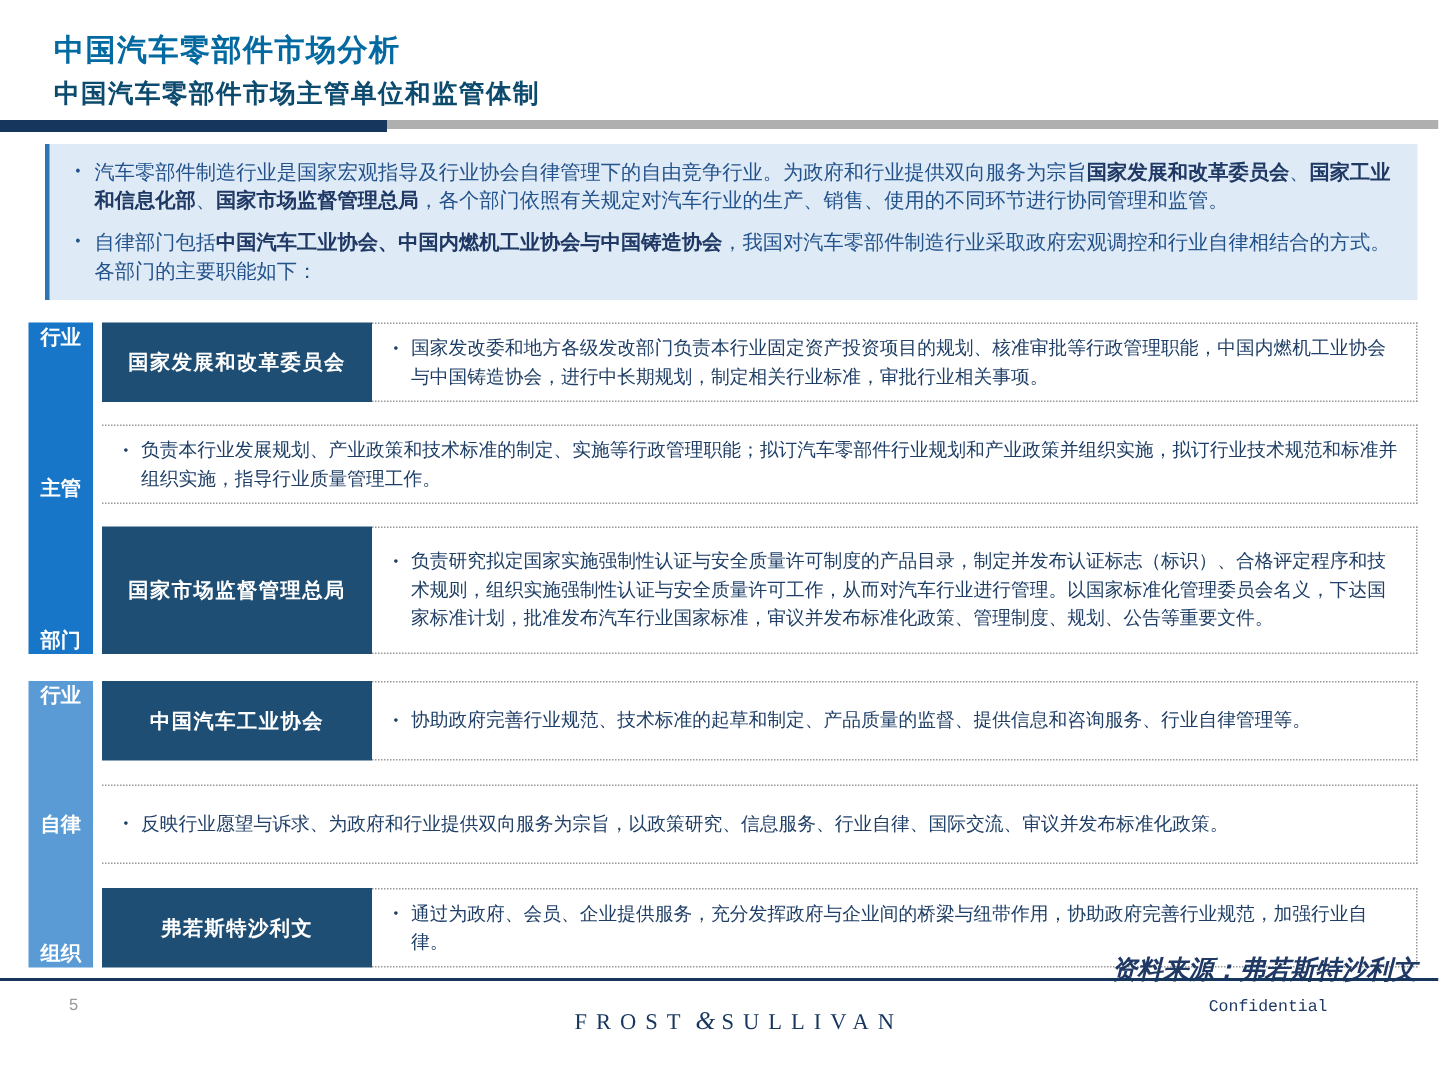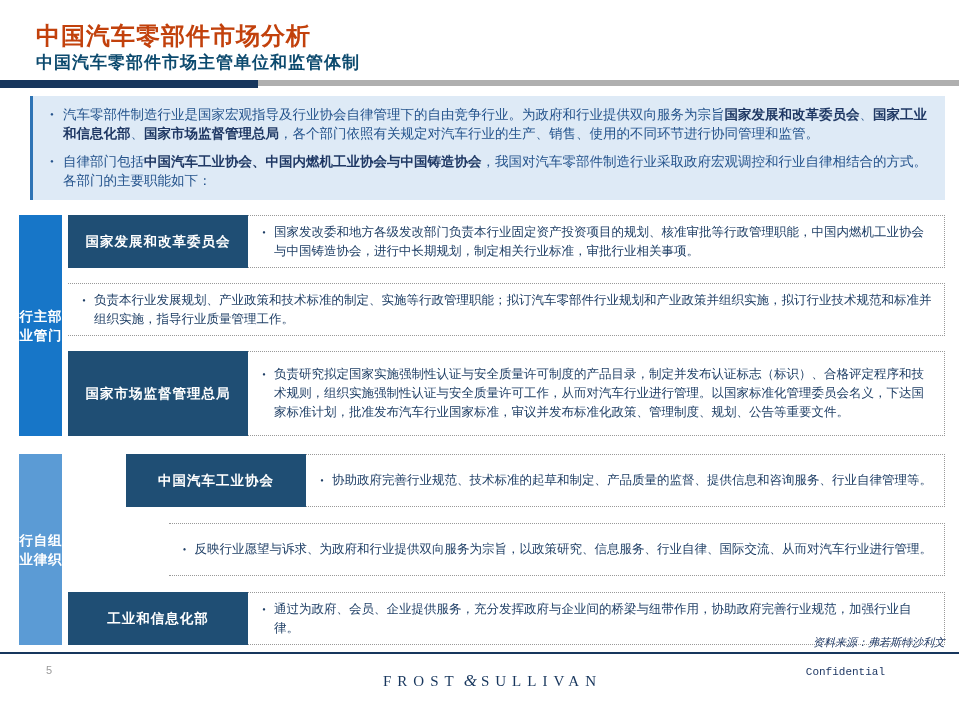--- a/index.html
+++ b/index.html
@@ -4,21 +4,21 @@
 <style>
   html,body{margin:0;padding:0;}
   body{
     width:959px;height:719px;position:relative;overflow:hidden;
     background:#ffffff;
     font-family:"Liberation Serif","DejaVu Serif",serif;
   }
   
   .page-title{
     position:absolute;left:36px;top:20px;margin:0;
-    font-size:24px;font-weight:bold;color:#c2410c;letter-spacing:1px;
+    font-size:20px;font-weight:bold;color:#0369a1;letter-spacing:1px;
   }
   .page-subtitle{
     position:absolute;left:36px;top:51px;margin:0;
     font-size:17px;font-weight:bold;color:#0c4a6e;letter-spacing:1px;
   }
   .title-divider{position:absolute;left:0;top:80px;width:959px;height:8px;font-size:0;}
   .title-divider .seg-navy{display:inline-block;vertical-align:top;width:258px;height:8px;background:#17365D;}
   .title-divider .seg-gray{display:inline-block;vertical-align:top;width:701px;height:6px;background:#AFAFAF;}
   
   .intro{
@@ -29,40 +29,40 @@
   .bullet{display:flex;font-size:13.5px;line-height:19px;color:#24538C;}
   .bullet + .bullet{margin-top:9px;}
   .bullet .marker{width:22px;flex:0 0 22px;text-align:center;font-size:11px;}
   .bullet b{color:#1F3864;}
   
   #sections{position:absolute;left:19px;top:215px;width:926px;}
   .section{display:flex;margin-bottom:18px;}
   .section-label{
     width:43px;flex:0 0 43px;margin-right:6px;
     color:#fff;font-weight:bold;font-size:13.5px;line-height:19px;
-    display:flex;flex-direction:row;justify-content:flex-start;align-items:center;
+    display:flex;flex-direction:column;justify-content:space-between;align-items:center;
     text-align:center;
   }
   .rows{flex:1;display:flex;flex-direction:column;}
   .row{display:flex;}
   .row-head{
     width:180px;flex:0 0 180px;background:#1F4E74;color:#ffffff;
     font-weight:bold;font-size:13.5px;letter-spacing:1px;
     display:flex;align-items:center;justify-content:center;text-align:center;
   }
   .row-cell{
     flex:1;border:1px dotted #999;border-left:none;background:#fff;
     padding:5px 12px 5px 6px;display:flex;align-items:center;box-sizing:border-box;
   }
   .cell-inner{display:flex;font-size:12.5px;line-height:19px;color:#1F3F66;}
   .cell-inner .marker{width:20px;flex:0 0 20px;text-align:center;font-size:10px;}
   
   .source-note{
     position:absolute;right:14px;top:635px;
-    font-size:11px;font-style:italic;font-weight:normal;color:#1F3864;
+    font-size:17px;font-style:italic;font-weight:bold;color:#1F3864;
   }
   .footer-divider{position:absolute;left:0;top:652px;width:959px;height:2px;background:#17365D;}
   .page-number{
     position:absolute;left:46px;top:664px;
     font-family:"Liberation Sans","DejaVu Sans",sans-serif;
     font-size:11px;color:#9a9a9a;
   }
   .logo{
     position:absolute;left:0;top:671px;width:959px;text-align:center;
     color:#17365D;font-size:15px;letter-spacing:6px;margin-left:13px;
@@ -129,40 +129,40 @@
           </div>
         </div>
       </div>
     </div>
     <div class="section">
       <div class="section-label" style="background: rgb(91, 155, 213);">
         <div class="label-line">行业</div>
         <div class="label-line">自律</div>
         <div class="label-line">组织</div>
       </div>
-      <div class="rows" style="gap: 16px; align-items: flex-end;">
+      <div class="rows" style="gap: 16px;">
         <div class="row" style="height: 53px;">
           <div class="row-head">中国汽车工业协会</div>
           <div class="row-cell">
             <div class="cell-inner">
               <span class="marker">•</span>
               <span class="dtext">协助政府完善行业规范、技术标准的起草和制定、产品质量的监督、提供信息和咨询服务、行业自律管理等。</span>
             </div>
           </div>
         </div>
         <div class="row" style="height: 53px;">
           <div class="row-cell">
             <div class="cell-inner">
               <span class="marker">•</span>
-              <span class="dtext">反映行业愿望与诉求、为政府和行业提供双向服务为宗旨，以政策研究、信息服务、行业自律、国际交流、从而对汽车行业进行管理。</span>
+              <span class="dtext">反映行业愿望与诉求、为政府和行业提供双向服务为宗旨，以政策研究、信息服务、行业自律、国际交流、审议并发布标准化政策。</span>
             </div>
           </div>
         </div>
         <div class="row" style="height: 53px;">
-          <div class="row-head">工业和信息化部</div>
+          <div class="row-head">弗若斯特沙利文</div>
           <div class="row-cell">
             <div class="cell-inner">
               <span class="marker">•</span>
               <span class="dtext">通过为政府、会员、企业提供服务，充分发挥政府与企业间的桥梁与纽带作用，协助政府完善行业规范，加强行业自律。</span>
             </div>
           </div>
         </div>
       </div>
     </div>
   </div>

